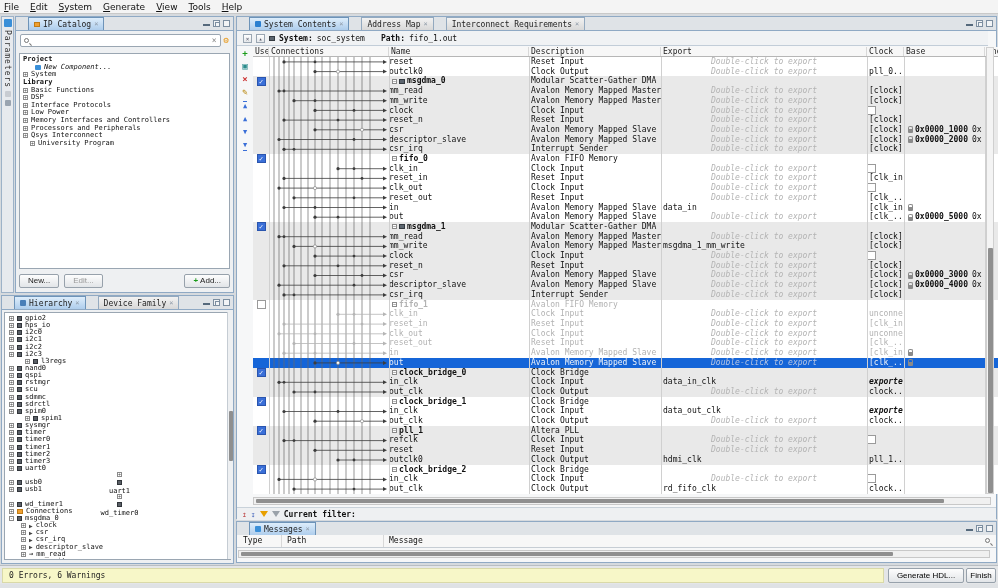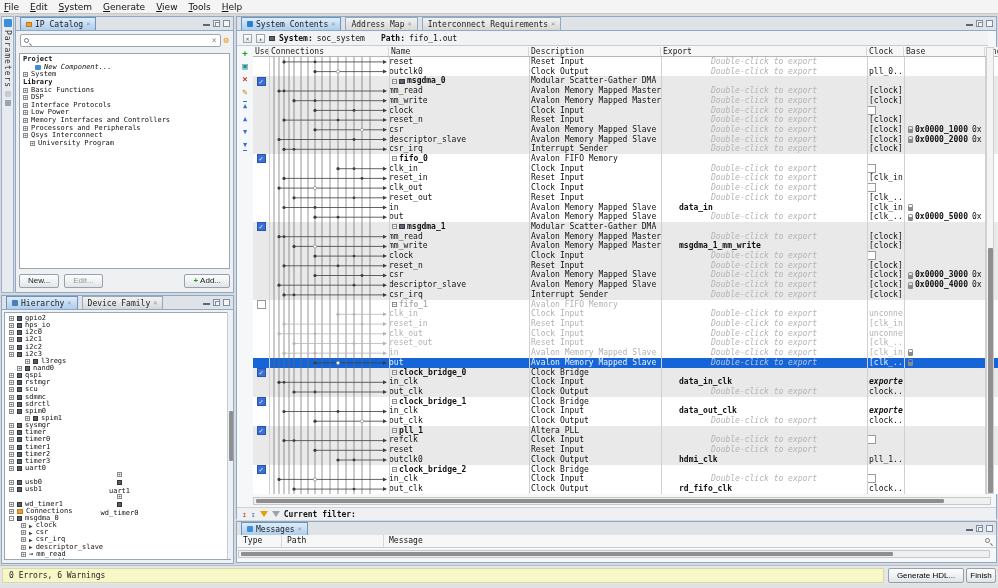--- a/index.html
+++ b/index.html
@@ -5,21 +5,21 @@
 *{margin:0;padding:0;box-sizing:border-box}
 html,body{width:998px;height:588px;overflow:hidden}
 body{position:relative;font-family:"DejaVu Sans Mono",monospace;font-size:9px;background:#d6dade;color:#111}
 .abs{position:absolute}
 
 #menubar{left:0;top:0;width:998px;height:14px;background:#f4f4f4;border-bottom:1px solid #c9c9c9;display:flex;align-items:center;padding-left:4px;gap:11px;font-family:"DejaVu Sans",sans-serif}
 #menubar span{cursor:default}
 
 .panel{position:absolute;background:#eef0f2;border:1px solid #8fa9c4}
 .tabrow{height:14px;display:flex;align-items:flex-end;background:#dfe3e7;border-bottom:1px solid #8fa9c4;position:relative}
-.tab{height:13px;padding:0 5px;display:flex;align-items:center;gap:3px;border:1px solid #93a9bf;border-bottom:none;background:linear-gradient(#f2f2f2,#d8d8d8);margin-left:4px;font-size:8px;white-space:nowrap;color:#222}
+.tab{height:13px;padding:0 5px;display:flex;align-items:center;gap:3px;border:1px solid #93a9bf;border-bottom:none;background:linear-gradient(#f2f2f2,#d8d8d8);margin-left:12px;font-size:8px;white-space:nowrap;color:#222}
 .tab.active{background:linear-gradient(#ddedfb,#aecdec);border-color:#6d93b8}
 .tab .tx{color:#8b97a5;font-size:7px}
 .winbtns{position:absolute;right:3px;top:3px;display:flex;gap:3px;align-items:center}
 .wb{width:7px;height:7px;border:1px solid #7c8ea0;background:#f2f4f6;display:inline-block;position:relative}
 .wb.min{border:none;background:none}
 .wb.min::after{content:"";position:absolute;left:0;bottom:1px;width:7px;height:2px;background:#55697c}
 .wb.res::after{content:"";position:absolute;left:1px;top:1px;width:3px;height:3px;border:1px solid #7c8ea0}
 
 #paramstrip{left:1px;top:16px;width:13px;height:277px;background:#e7eaee;border:1px solid #9db2c8;display:flex;flex-direction:column;align-items:center;padding-top:2px;gap:3px}
 #paramstrip .vlabel{writing-mode:vertical-rl;font-size:8px;color:#333;letter-spacing:1px}
@@ -67,21 +67,21 @@
 .trow{display:flex;height:9.711px;white-space:nowrap}
 .trow.shade{background:#e9e9e9}
 .trow.sel{background:#1565d8}
 .cell{flex-shrink:0;overflow:hidden;font-size:8px;line-height:9.7px;height:100%}
 .c-use{width:16px;display:flex;align-items:center;justify-content:center}
 .c-conn{width:120px}
 .c-name{width:140px;display:flex;align-items:center;gap:2px;}
 .trow.grp .c-name{padding-left:3px;font-weight:bold}
 .c-desc{width:132px;padding-left:2px}
 .c-exp{width:206px;text-align:center}
-.c-exp .ev{display:block;text-align:left;padding-left:18px;font-weight:bold}
+.c-exp .ev{display:block;text-align:left;padding-left:2px;font-weight:normal}
 .c-exp .ph{font-style:italic;color:#b4b4b4}
 .c-clk{width:37px;padding-left:2px;overflow:hidden}
 .c-clk.cb{font-weight:bold}
 .c-clk.ci{font-weight:bold;font-style:italic}
 .c-base{width:66px;display:flex;align-items:center;gap:2px;padding-left:4px;font-weight:bold}
 .c-end{width:14px;padding-left:2px}
 .trow.dim .cell,.trow.dim .c-clk{color:#b2b2b2}
 .trow.sel .cell{color:#eef2f8}
 .trow.sel .ph{color:#b9c6e2}
 .cb{width:9px;height:9px;border:1px solid #9a9a9a;background:#fff;font-size:7px;line-height:8px;text-align:center;color:#fff}
@@ -260,21 +260,21 @@
       <div class="titem" style="padding-left: 0px; height: 7.15px;">
         <span class="xp">+</span>
         <span class="ic-chip"></span>
         <span>i2c3</span>
       </div>
       <div class="titem" style="padding-left: 16px; height: 7.15px; align-items: center;">
         <span class="xp">+</span>
         <span class="ic-chip"></span>
         <span>l3regs</span>
       </div>
-      <div class="titem" style="padding-left: 0px; height: 7.15px; margin-left: 8px;">
+      <div class="titem" style="padding-left: 0px; height: 7.15px;">
         <span class="xp">+</span>
         <span class="ic-chip"></span>
         <span>nand0</span>
       </div>
       <div class="titem" style="padding-left: 0px; height: 7.15px;">
         <span class="xp">+</span>
         <span class="ic-chip"></span>
         <span>qspi</span>
       </div>
       <div class="titem" style="padding-left: 0px; height: 7.15px;">

